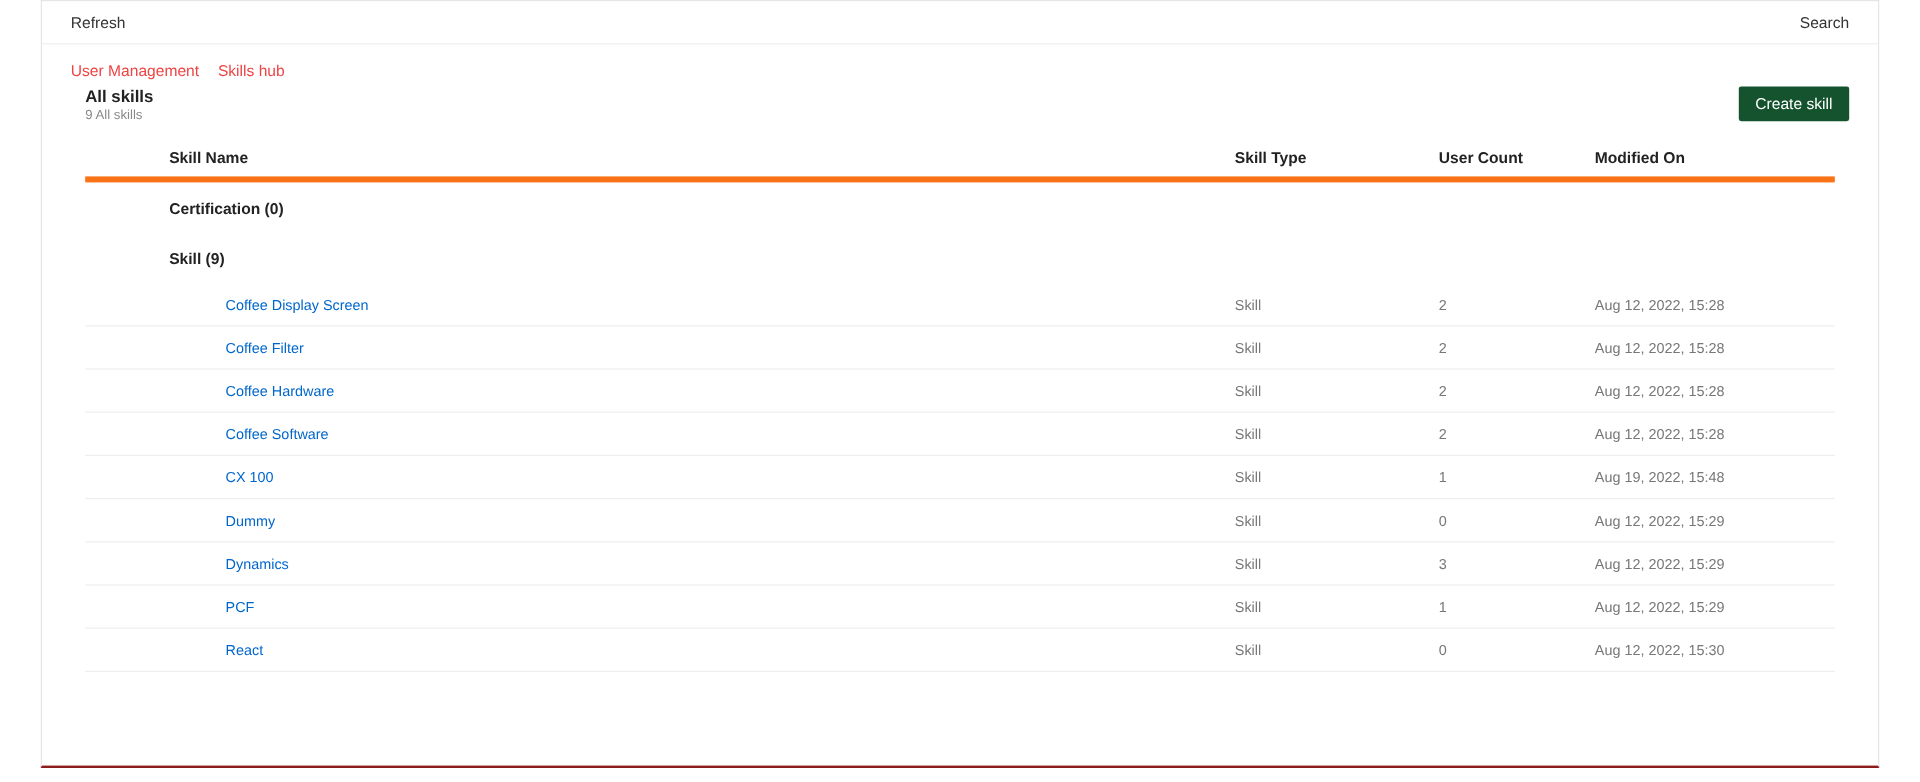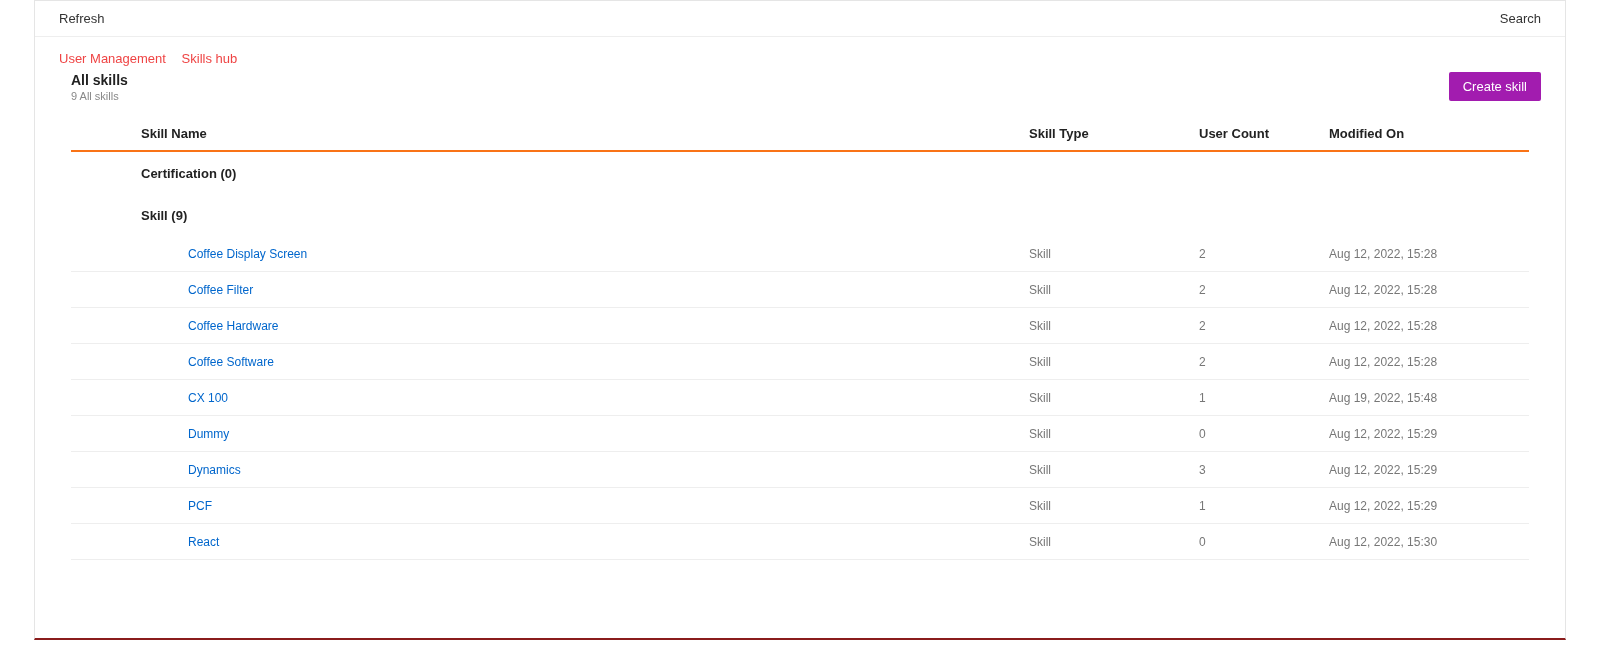--- a/index.html
+++ b/index.html
@@ -53,21 +53,21 @@
     font-weight: 600;
     font-size: 14px;
     color: #222;
   }
   .page-subtitle {
     font-size: 11px;
     color: #888;
     margin-top: 2px;
   }
   .create-btn {
-    background: #a21caf;
+    background: #14532d;
     color: #fff;
     border: none;
     padding: 7px 14px;
     font-size: 13px;
     cursor: pointer;
     border-radius: 2px;
   }
   .grid {
     padding: 0 36px;
   }
@@ -76,21 +76,21 @@
     grid-template-columns: 70px 1fr 170px 130px 200px;
     align-items: center;
     min-height: 36px;
     border-bottom: 1px solid #eee;
     font-size: 12px;
   }
   .grid-head {
     font-weight: 600;
     font-size: 13px;
     color: #222;
-    border-bottom: 2px solid #f97316;
+    border-bottom: 5px solid #f97316;
   }
   .group-row {
     font-weight: 600;
     font-size: 13px;
     color: #222;
     border-bottom: none;
     min-height: 42px;
   }
   .grid-row .name-cell a {
     color: #0066cc;

